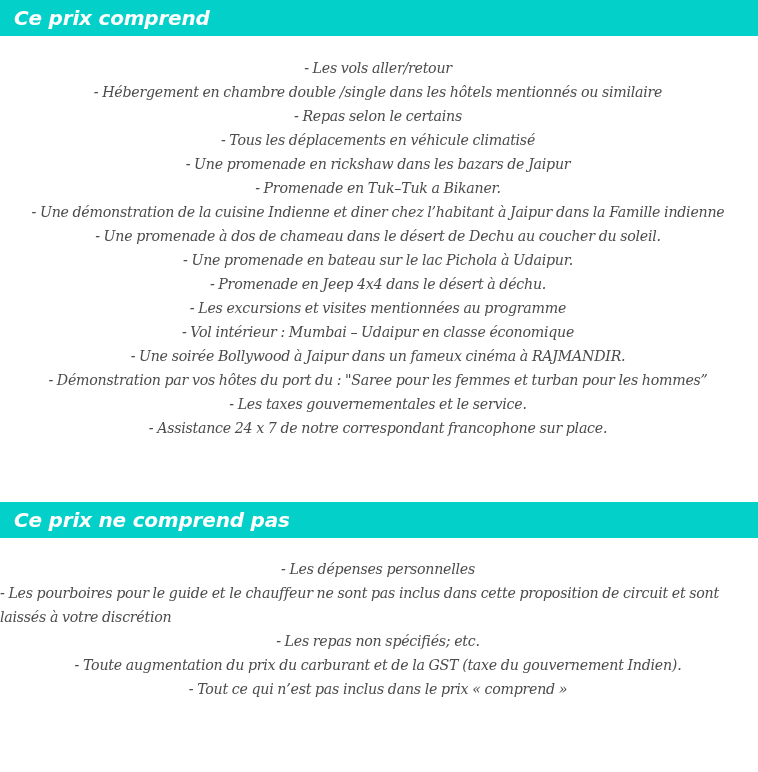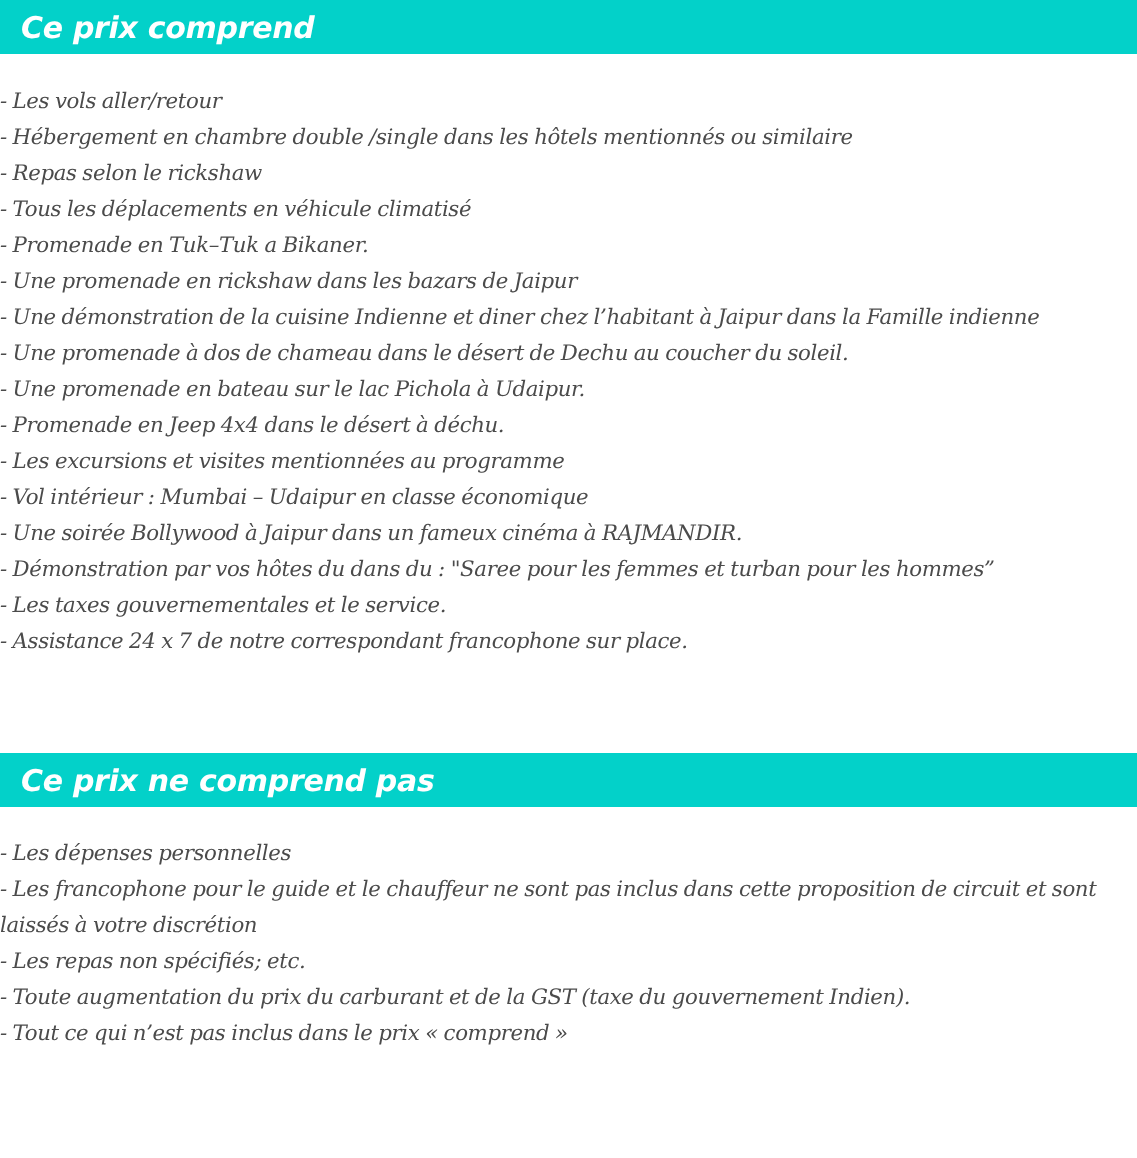--- a/index.html
+++ b/index.html
@@ -60,57 +60,57 @@
     word-spacing: -0.4px;
   }
 
   
   .gap-after-header-1 { height: 20px; }
   .gap-between-sections { height: 62px; }
   .gap-after-header-2 { height: 19px; }
 
   
   .wrap-740 { max-width: 742px; }
-  .wrap-758 { max-width: 756px; }
+  .wrap-758 { max-width: 756px; text-align: center; }
 </style>
 </head>
 <body>
 
 <div class="page">
 
   <div class="section-header">Ce prix comprend</div>
 
   <div class="gap-after-header-1"></div>
 
   <div class="section-body">
     <div class="list-item wrap-758">- Les vols aller/retour</div>
     <div class="list-item wrap-758">- Hébergement en chambre double /single dans les hôtels mentionnés ou similaire</div>
-    <div class="list-item wrap-758">- Repas selon le rickshaw</div>
+    <div class="list-item wrap-758">- Repas selon le certains</div>
     <div class="list-item wrap-758">- Tous les déplacements en véhicule climatisé</div>
+    <div class="list-item wrap-758">- Une promenade en rickshaw dans les bazars de Jaipur</div>
     <div class="list-item wrap-758">- Promenade en Tuk–Tuk a Bikaner.</div>
-    <div class="list-item wrap-758">- Une promenade en rickshaw dans les bazars de Jaipur</div>
     <div class="list-item wrap-758">- Une démonstration de la cuisine Indienne et diner chez l’habitant à Jaipur dans la Famille indienne</div>
     <div class="list-item wrap-758">- Une promenade à dos de chameau dans le désert de Dechu au coucher du soleil.</div>
     <div class="list-item wrap-758">- Une promenade en bateau sur le lac Pichola à Udaipur.</div>
     <div class="list-item wrap-758">- Promenade en Jeep 4x4 dans le désert à déchu.</div>
     <div class="list-item wrap-758">- Les excursions et visites mentionnées au programme</div>
     <div class="list-item wrap-758">- Vol intérieur : Mumbai – Udaipur en classe économique</div>
     <div class="list-item wrap-758">- Une soirée Bollywood à Jaipur dans un fameux cinéma à RAJMANDIR.</div>
-    <div class="list-item wrap-758">- Démonstration par vos hôtes du dans du : "Saree pour les femmes et turban pour les hommes”</div>
+    <div class="list-item wrap-758">- Démonstration par vos hôtes du port du : "Saree pour les femmes et turban pour les hommes”</div>
     <div class="list-item wrap-758">- Les taxes gouvernementales et le service.</div>
     <div class="list-item wrap-758">- Assistance 24 x 7 de notre correspondant francophone sur place.</div>
   </div>
 
   <div class="gap-between-sections"></div>
 
   <div class="section-header second">Ce prix ne comprend pas</div>
 
   <div class="gap-after-header-2"></div>
 
   <div class="section-body">
     <div class="list-item wrap-758">- Les dépenses personnelles</div>
-    <div class="list-item wrap-740">- Les francophone pour le guide et le chauffeur ne sont pas inclus dans cette proposition de circuit et sont laissés à votre discrétion</div>
+    <div class="list-item wrap-740">- Les pourboires pour le guide et le chauffeur ne sont pas inclus dans cette proposition de circuit et sont laissés à votre discrétion</div>
     <div class="list-item wrap-758">- Les repas non spécifiés; etc.</div>
     <div class="list-item wrap-758">- Toute augmentation du prix du carburant et de la GST (taxe du gouvernement Indien).</div>
     <div class="list-item wrap-758">- Tout ce qui n’est pas inclus dans le prix « comprend »</div>
   </div>
 
 </div>
 
 </body></html>

